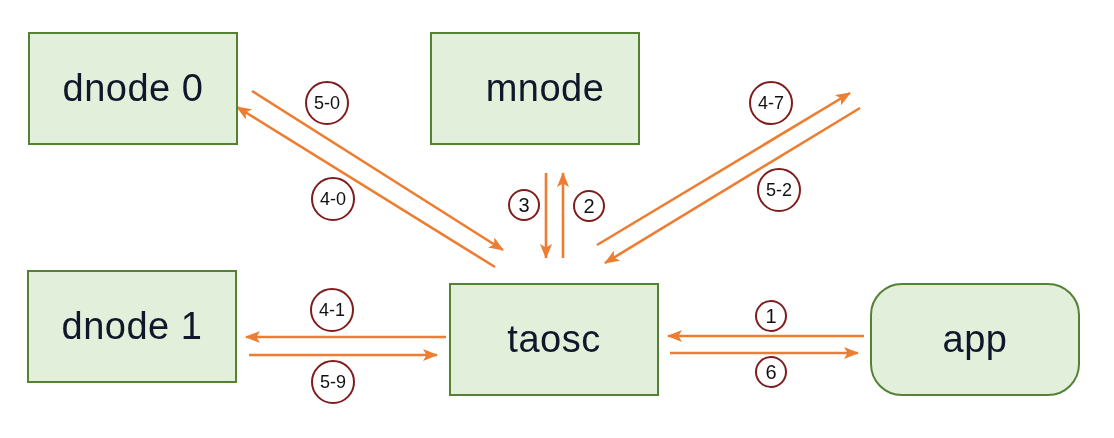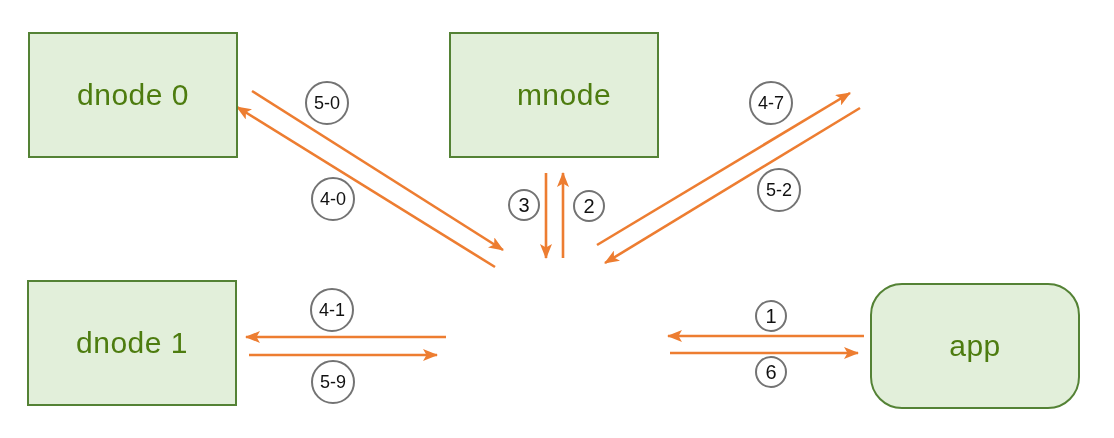--- a/index.html
+++ b/index.html
@@ -11,43 +11,43 @@
   .canvas {
     position: relative;
     width: 1114px;
     height: 438px;
     background: #ffffff;
     overflow: hidden;
   }
   .node {
     position: absolute;
     width: 210px;
-    height: 126px;
+    height: 113px;
     background: #e2efda;
     border: 2px solid #548235;
     box-sizing: border-box;
     display: flex;
     align-items: center;
     justify-content: center;
-    font-size: 30px;
-    color: #4d7c0f;
+    font-size: 38px;
+    color: #0f172a;
     letter-spacing: 0.5px;
   }
   .arrows {
     position: absolute;
     left: 0;
     top: 0;
     width: 1114px;
     height: 438px;
   }
   .edge-label {
     position: absolute;
     box-sizing: border-box;
     background: #ffffff;
-    border: 2px solid #737373;
+    border: 2px solid #7f1d1d;
     border-radius: 50%;
     display: flex;
     align-items: center;
     justify-content: center;
     color: #111111;
     white-space: nowrap;
   }
   .edge-label.multi {
     width: 44px;
     height: 44px;
@@ -78,22 +78,23 @@
       <line x1="597" y1="245" x2="850" y2="93" marker-end="url(#ah)"></line>
       <line x1="860" y1="108" x2="605" y2="263" marker-end="url(#ah)"></line>
       <line x1="446" y1="337" x2="246" y2="337" marker-end="url(#ah)"></line>
       <line x1="249" y1="355" x2="437" y2="355" marker-end="url(#ah)"></line>
       <line x1="864" y1="336" x2="668" y2="336" marker-end="url(#ah)"></line>
       <line x1="670" y1="353" x2="858" y2="353" marker-end="url(#ah)"></line>
     </g>
   </svg>
 
   <div class="node" style="left:28px;  top:32px;">dnode 0</div>
-  <div class="node" style="left:449px; top:32px;padding-left:20px;">mnode</div>
-  <div class="node" style="left:27px;  top:280px;">dnode 1</div>
+  <div class="node" style="left:430px; top:32px;padding-left:20px;">mnode</div>
+  <div class="node" style="left:27px;  top:270px;">dnode 1</div>
+  <div class="node" style="left:449px; top:283px;">taosc</div>
   <div class="node" style="left:870px; top:283px;border-radius:32px;">app</div>
 
   <div class="edge-label multi" style="left:305px; top:81px;">5-0</div>
   <div class="edge-label multi" style="left:311px; top:177px;">4-0</div>
   <div class="edge-label single" style="left:508px; top:189px;">3</div>
   <div class="edge-label single" style="left:573px; top:190px;">2</div>
   <div class="edge-label multi" style="left:749px; top:81px;">4-7</div>
   <div class="edge-label multi" style="left:757px; top:168px;">5-2</div>
   <div class="edge-label multi" style="left:310px; top:288px;">4-1</div>
   <div class="edge-label multi" style="left:311px; top:360px;">5-9</div>

